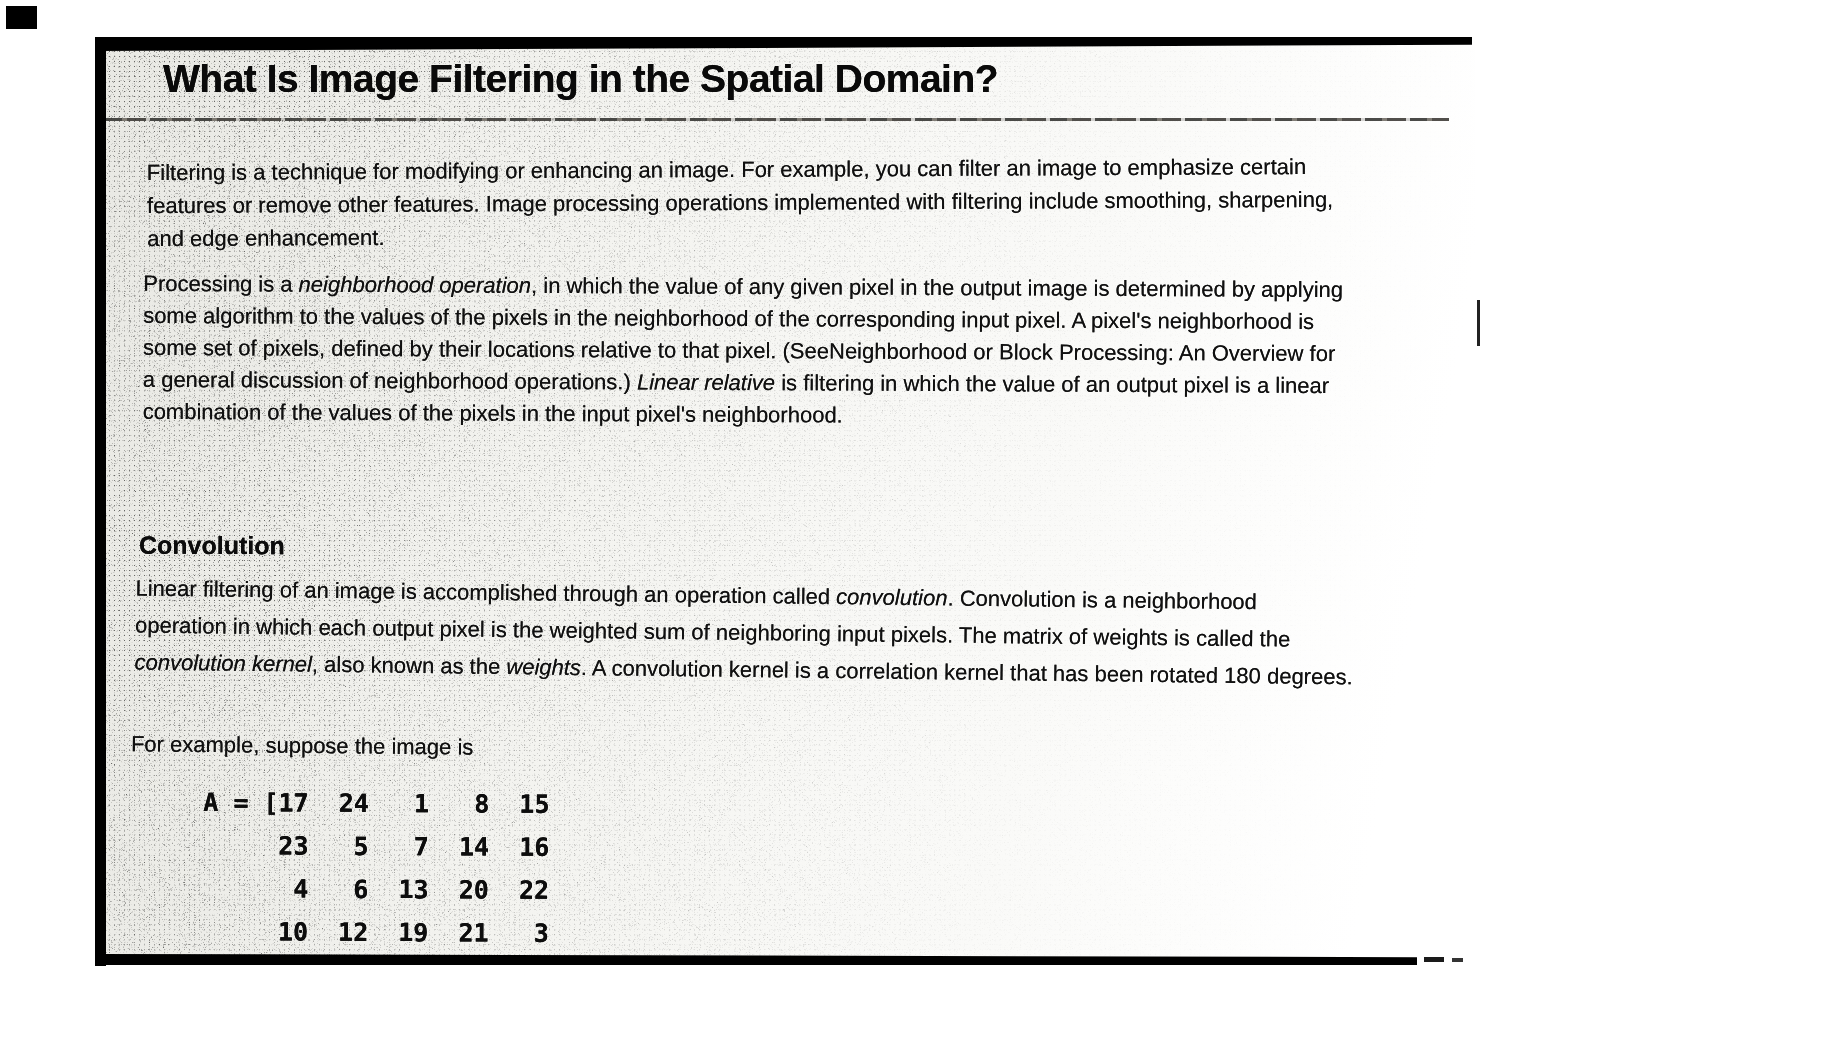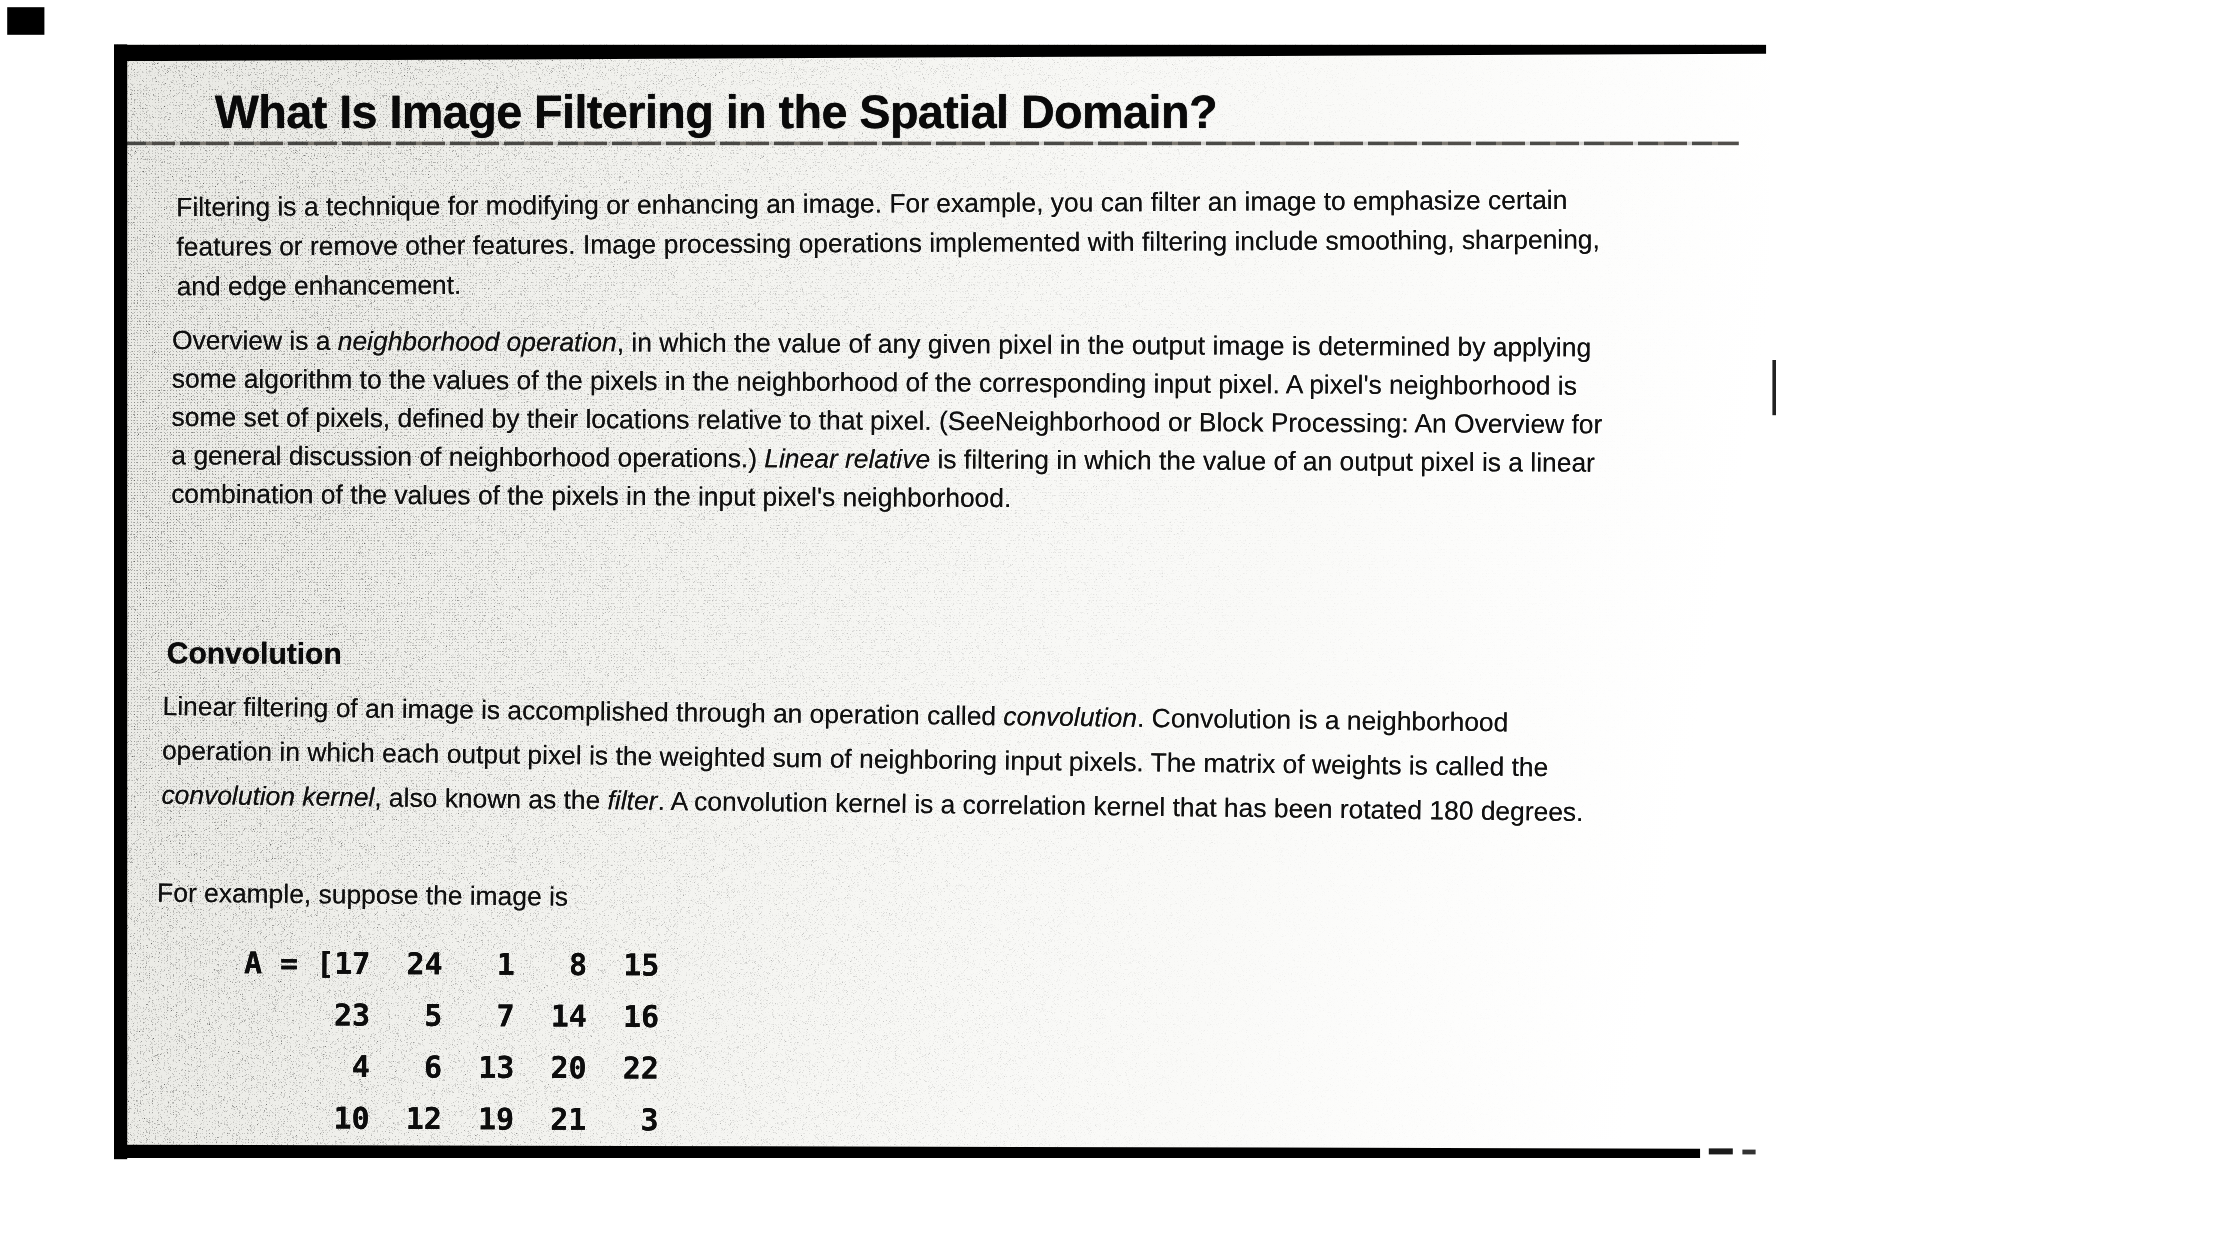--- a/index.html
+++ b/index.html
@@ -28,21 +28,21 @@
   .bar-top{left:95px;top:37px;width:1377px;height:14px;clip-path:polygon(0 0,100% 0,100% 55%,0 100%);}
   .bar-left{left:95px;top:37px;width:11px;height:929px;}
   .bar-bottom{left:95px;top:952px;width:1322px;height:13px;clip-path:polygon(0 15%,100% 40%,100% 100%,0 100%);}
   .dash-1{left:1424px;top:957px;width:20px;height:5px;background:#1a1a1a;}
   .dash-2{left:1452px;top:958px;width:11px;height:4px;background:#333;}
   .corner-artifact{position:absolute;left:6px;top:6px;width:31px;height:23px;background:#000;z-index:5;}
   .right-tick{position:absolute;left:1477px;top:300px;width:3px;height:46px;background:#222;z-index:5;}
 
   
   .title{
-    position:absolute;left:68px;top:20px;margin:16px;white-space:nowrap;
+    position:absolute;left:68px;top:20px;margin:0;white-space:nowrap;
     font-size:39px;font-weight:700;letter-spacing:-.5px;color:#0a0a0a;
     text-shadow:0 0 .6px #000;
   }
   .title-rule{
     position:absolute;left:10px;top:81px;width:1344px;height:3px;opacity:.85;
     background:repeating-linear-gradient(to right,#2b2b28 0 17px,#6b665e 17px 22px,#33302c 22px 41px,rgba(60,55,50,.25) 41px 45px);
   }
   .body-text{
     position:absolute;margin:0;white-space:pre;
     font-size:22px;line-height:33px;color:#101010;
@@ -88,31 +88,31 @@
 
     <div class="content">
 
       <h1 class="title">What Is Image Filtering in the Spatial Domain?</h1>
       <div class="title-rule"></div>
 
       <p class="body-text p1">Filtering is a technique for modifying or enhancing an image. For example, you can filter an image to emphasize certain
 features or remove other features. Image processing operations implemented with filtering include smoothing, sharpening,
 and edge enhancement.</p>
 
-      <p class="body-text p2"><span>Overview is a </span><span class="it">neighborhood operation</span><span>, in which the value of any given pixel in the output image is determined by applying
+      <p class="body-text p2"><span>Processing is a </span><span class="it">neighborhood operation</span><span>, in which the value of any given pixel in the output image is determined by applying
 some algorithm to the values of the pixels in the neighborhood of the corresponding input pixel. A pixel's neighborhood is
 some set of pixels, defined by their locations relative to that pixel. (SeeNeighborhood or Block Processing: An Overview for
 a general discussion of neighborhood operations.) </span><span class="it">Linear relative</span><span> is filtering in which the value of an output pixel is a linear
 combination of the values of the pixels in the input pixel's neighborhood.</span></p>
 
       <h2 class="h2">Convolution</h2>
 
       <p class="body-text p3"><span>Linear filtering of an image is accomplished through an operation called </span><span class="it">convolution</span><span>. Convolution is a neighborhood
 operation in which each output pixel is the weighted sum of neighboring input pixels. The matrix of weights is called the
-</span><span class="it">convolution kernel</span><span>, also known as the </span><span class="it">filter</span><span>. A convolution kernel is a correlation kernel that has been rotated 180 degrees.</span></p>
+</span><span class="it">convolution kernel</span><span>, also known as the </span><span class="it">weights</span><span>. A convolution kernel is a correlation kernel that has been rotated 180 degrees.</span></p>
 
       <p class="body-text p4">For example, suppose the image is</p>
 
       <pre class="matrix">A = [17  24   1   8  15
      23   5   7  14  16
       4   6  13  20  22
      10  12  19  21   3</pre>
 
     </div>
   </div>

